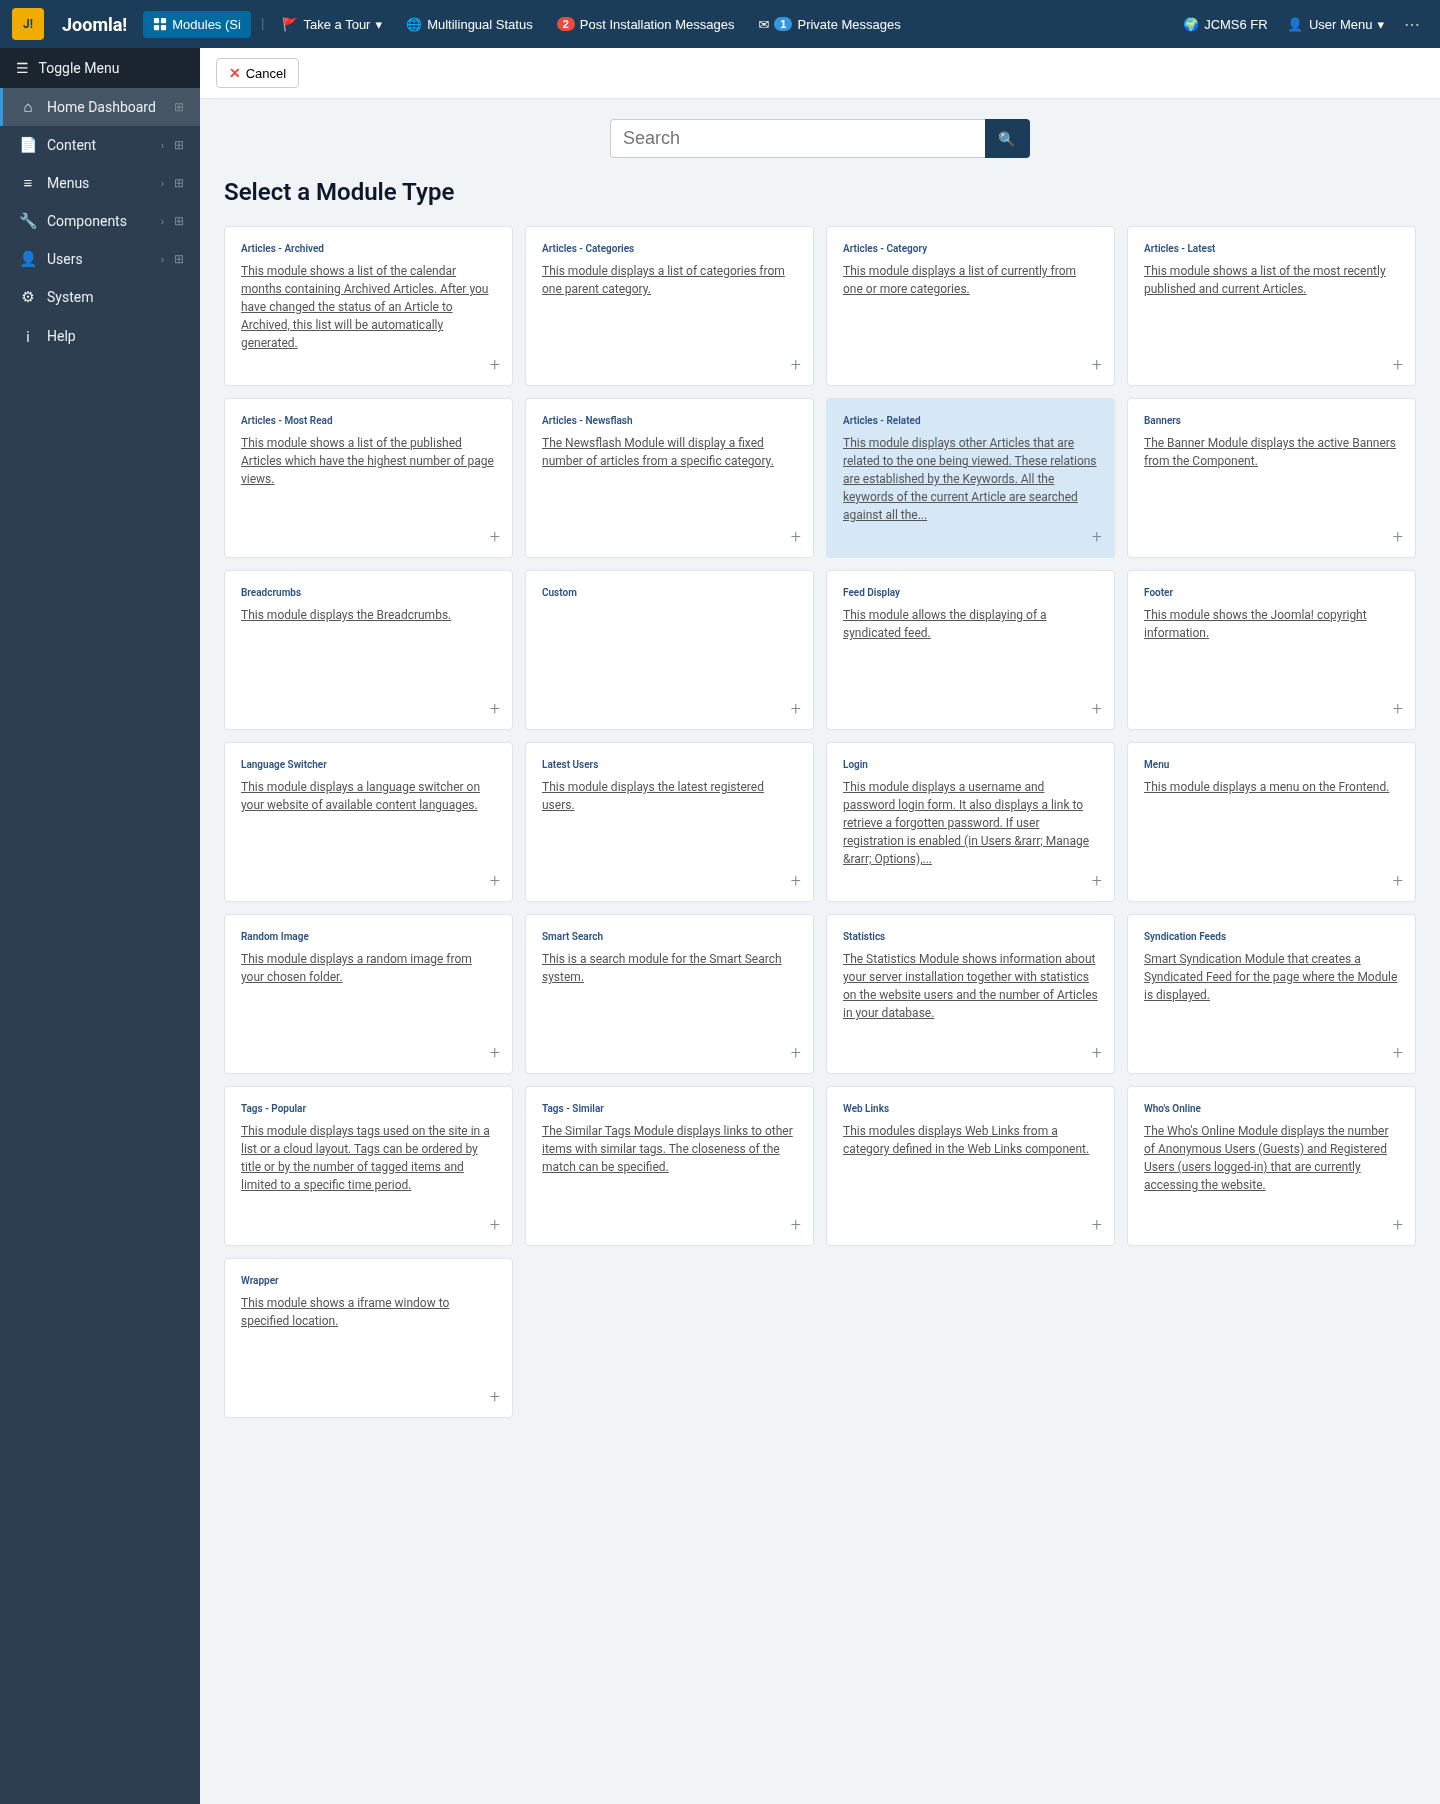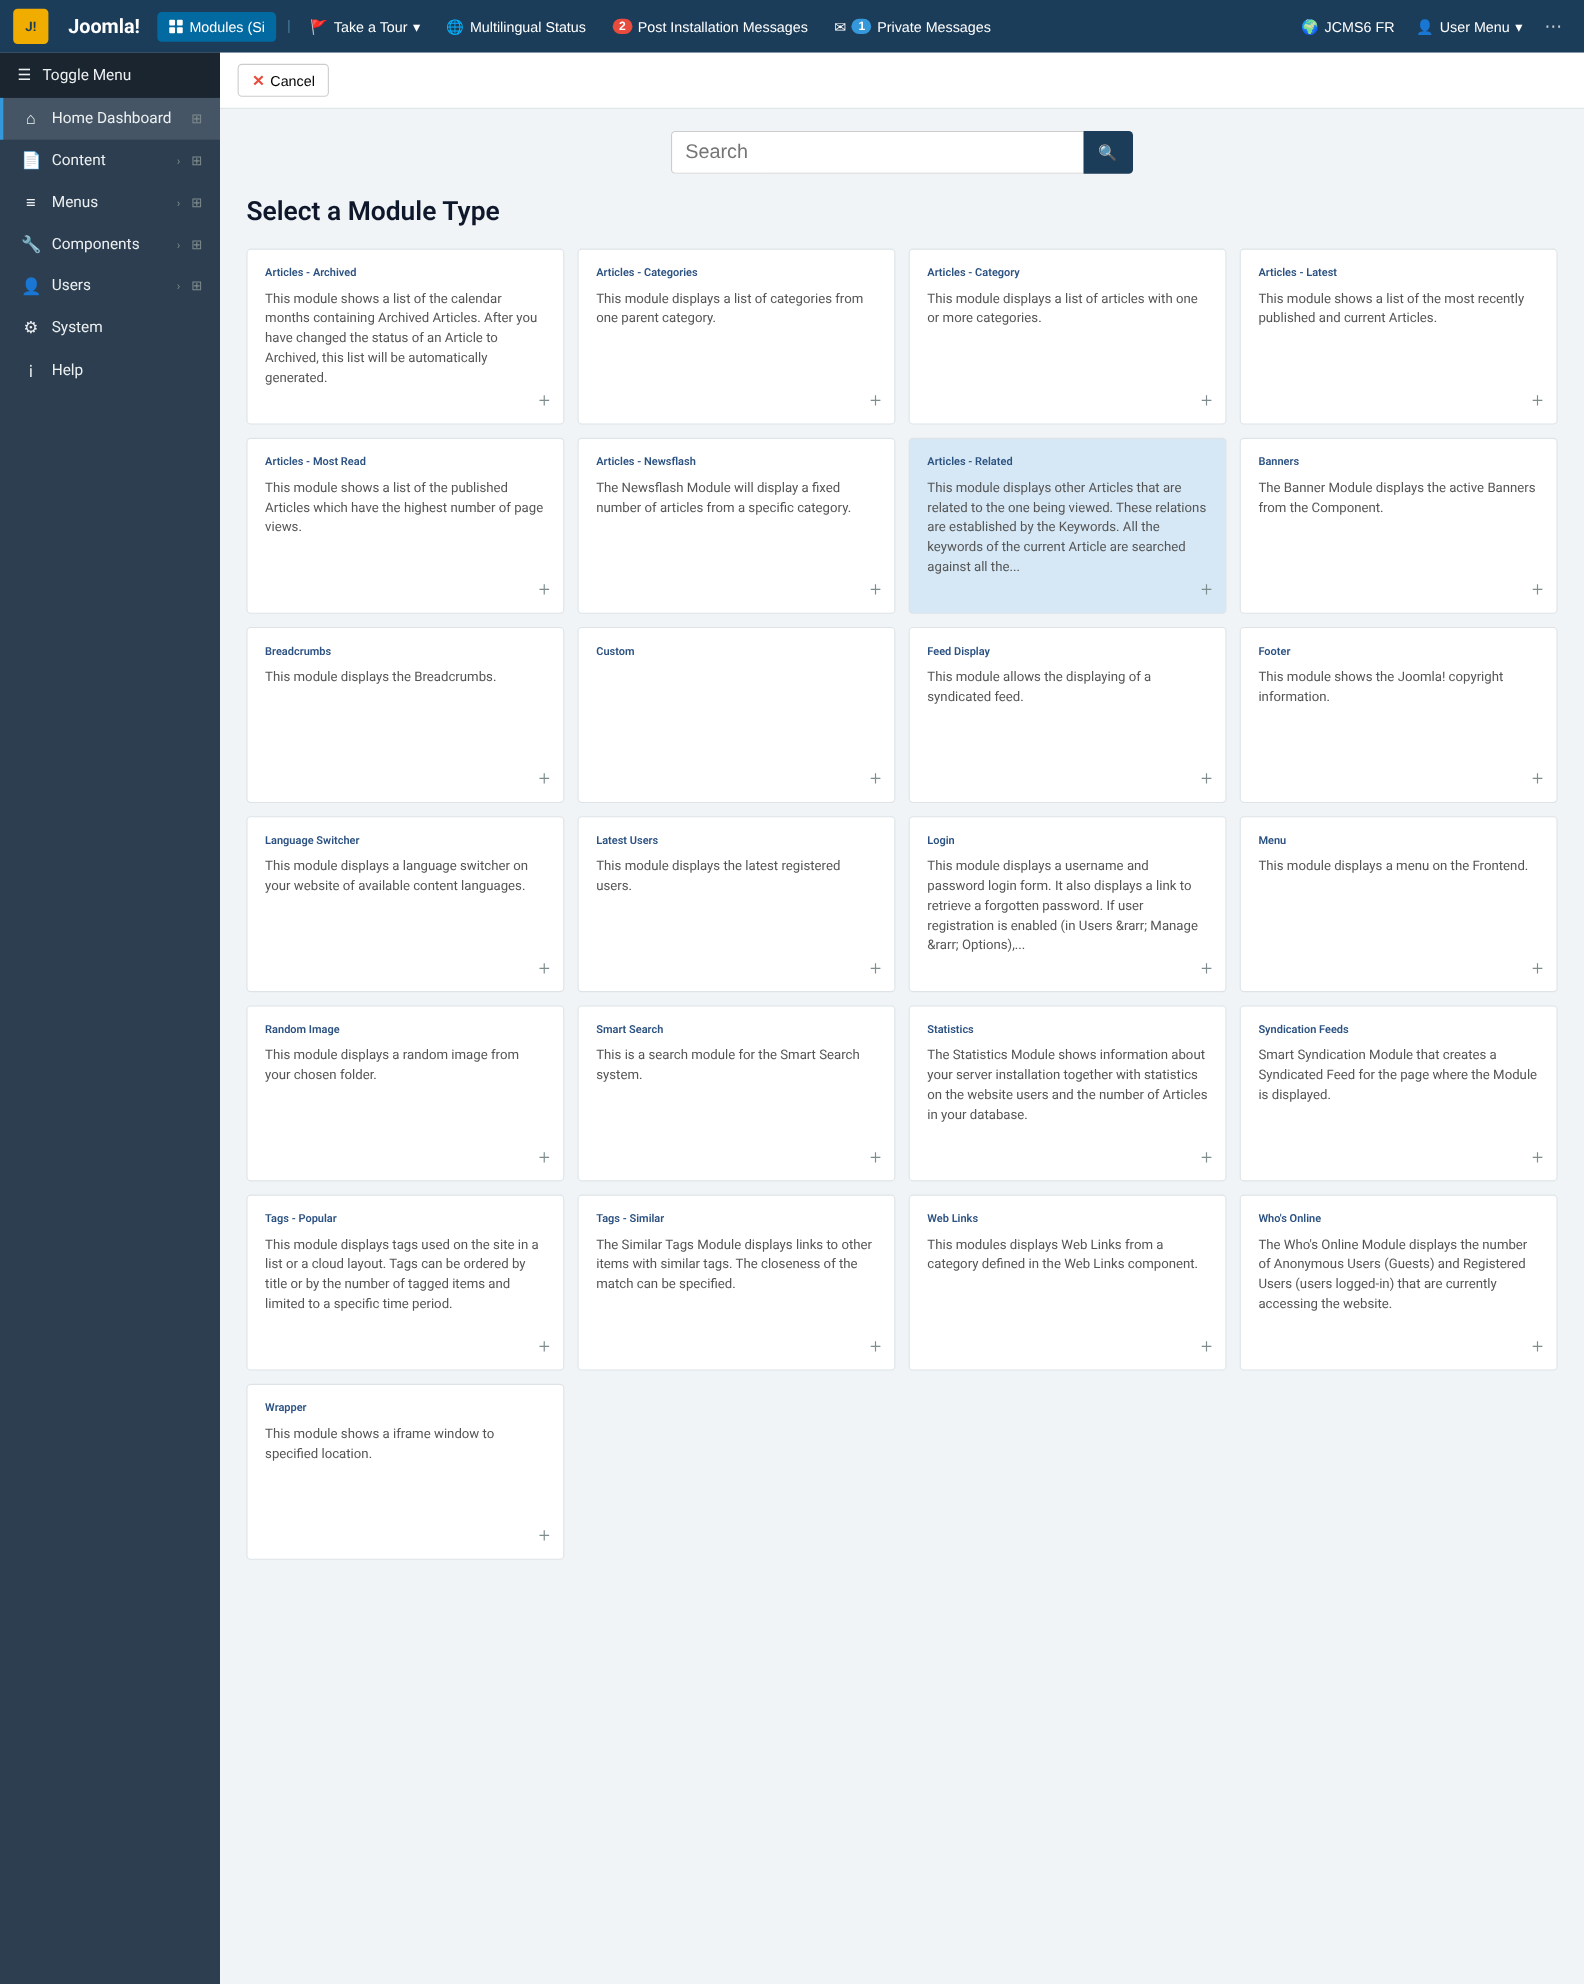--- a/index.html
+++ b/index.html
@@ -150,20 +150,21 @@
       font-weight: 600;
       font-size: 10px;
       color: #2c5282;
       margin-bottom: 8px;
     }
     .module-card-desc {
       font-size: 12px;
       color: #555;
       line-height: 1.5;
       flex: 1;
+      text-decoration: underline;
     }
     .module-card-add {
       position: absolute;
       bottom: 10px;
       right: 12px;
       color: #7f8c8d;
       font-size: 18px;
       font-weight: 300;
     }
   </style>
@@ -307,21 +308,21 @@
             <div class="module-card-desc">This module shows a list of the calendar months containing Archived Articles. After you have changed the status of an Article to Archived, this list will be automatically generated.</div>
             <div class="module-card-add">+</div>
           </div>
           <div class="module-card">
             <div class="module-card-title">Articles - Categories</div>
             <div class="module-card-desc">This module displays a list of categories from one parent category.</div>
             <div class="module-card-add">+</div>
           </div>
           <div class="module-card">
             <div class="module-card-title">Articles - Category</div>
-            <div class="module-card-desc">This module displays a list of articles with one or more categories.</div>
+            <div class="module-card-desc">This module displays a list of currently from one or more categories.</div>
             <div class="module-card-add">+</div>
           </div>
           <div class="module-card">
             <div class="module-card-title">Articles - Latest</div>
             <div class="module-card-desc">This module shows a list of the most recently published and current Articles.</div>
             <div class="module-card-add">+</div>
           </div>
           <div class="module-card">
             <div class="module-card-title">Articles - Most Read</div>
             <div class="module-card-desc">This module shows a list of the published Articles which have the highest number of page views.</div>

